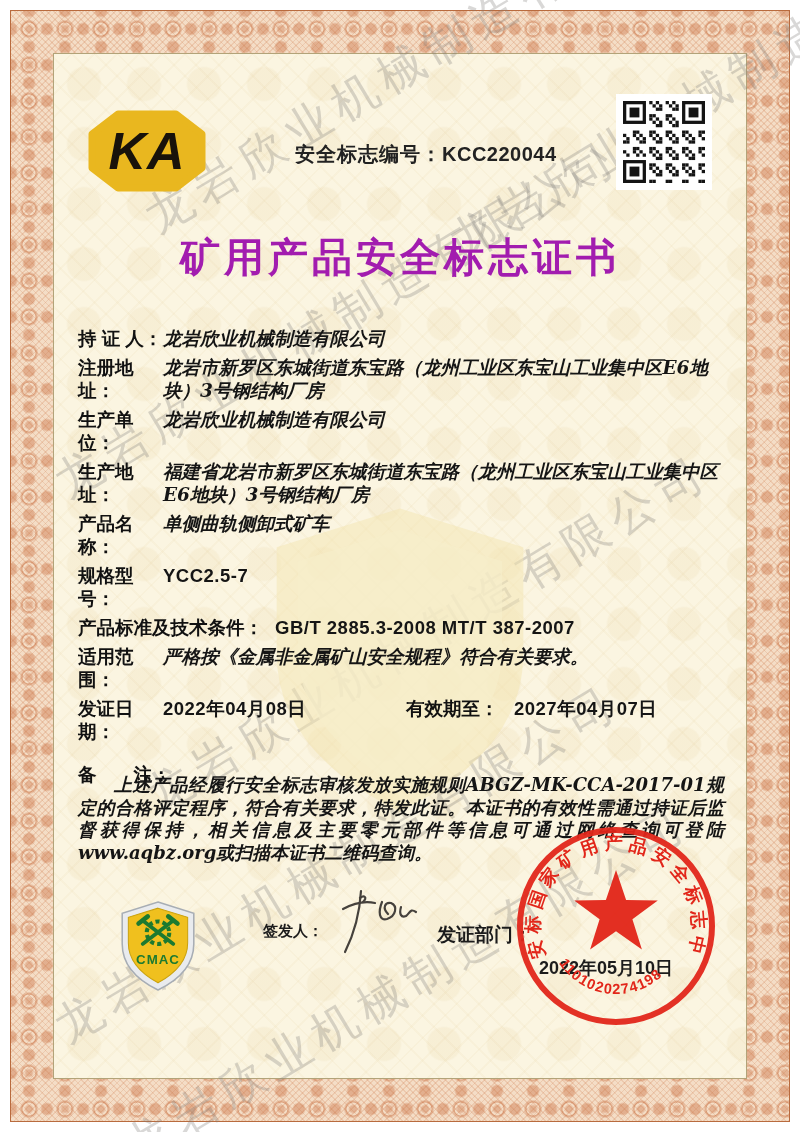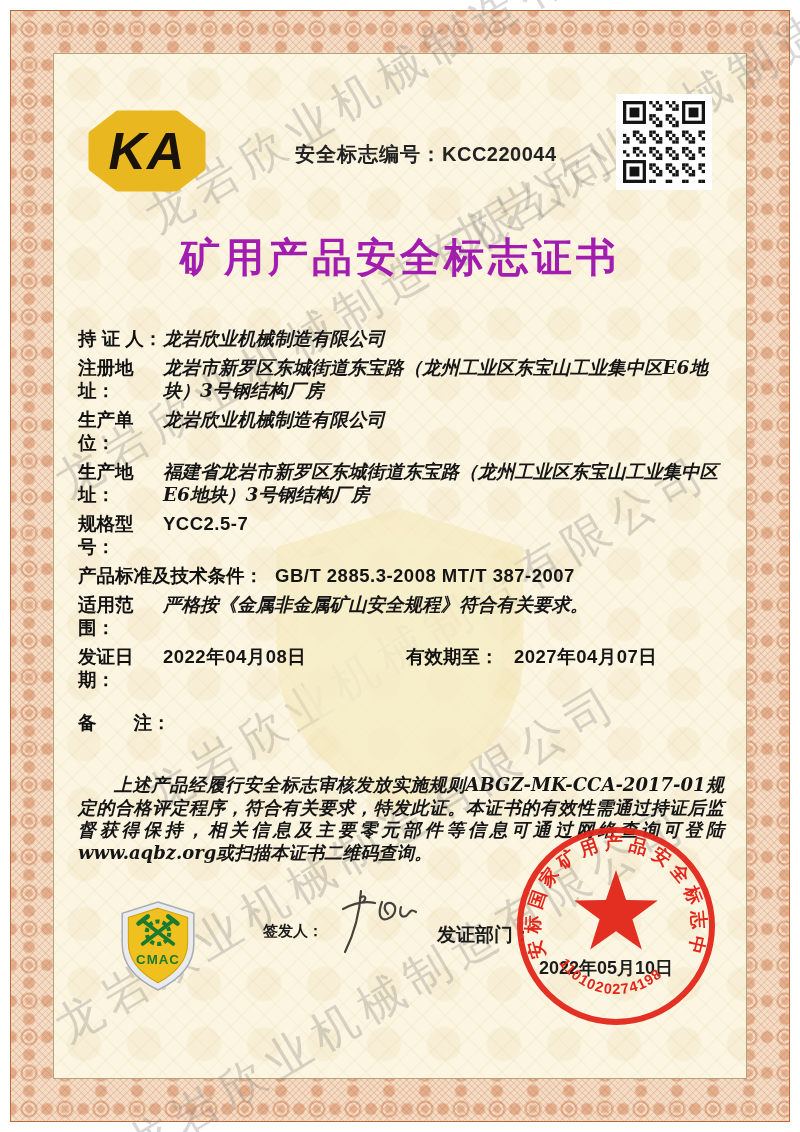--- a/index.html
+++ b/index.html
@@ -258,20 +258,24 @@
       </div>
       <div class="frow">
         <div class="f-label">生产单位：</div>
         <div class="f-value">龙岩欣业机械制造有限公司</div>
       </div>
       <div class="frow">
         <div class="f-label">生产地址：</div>
         <div class="f-value">福建省龙岩市新罗区东城街道东宝路（龙州工业区东宝山工业集中区E6地块）3号钢结构厂房</div>
       </div>
       <div class="frow">
+        <div class="f-label">产品名称：</div>
+        <div class="f-value">单侧曲轨侧卸式矿车</div>
+      </div>
+      <div class="frow">
         <div class="f-label">规格型号：</div>
         <div class="f-value latin">YCC2.5-7</div>
       </div>
       <div class="frow wide">
         <div class="f-label auto">产品标准及技术条件：</div>
         <div class="f-value latin">GB/T 2885.3-2008 MT/T 387-2007</div>
       </div>
       <div class="frow">
         <div class="f-label">适用范围：</div>
         <div class="f-value">严格按《金属非金属矿山安全规程》符合有关要求。</div>

